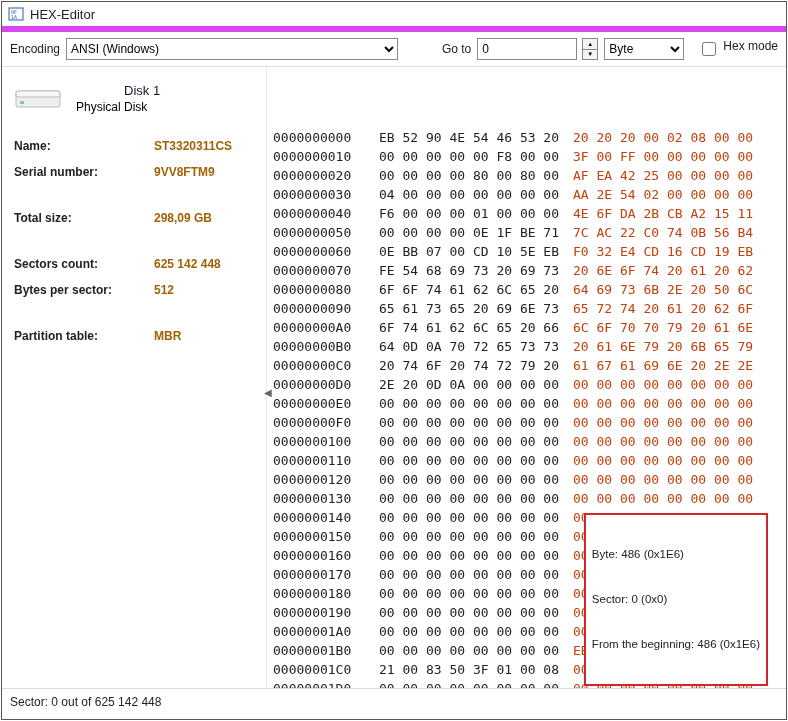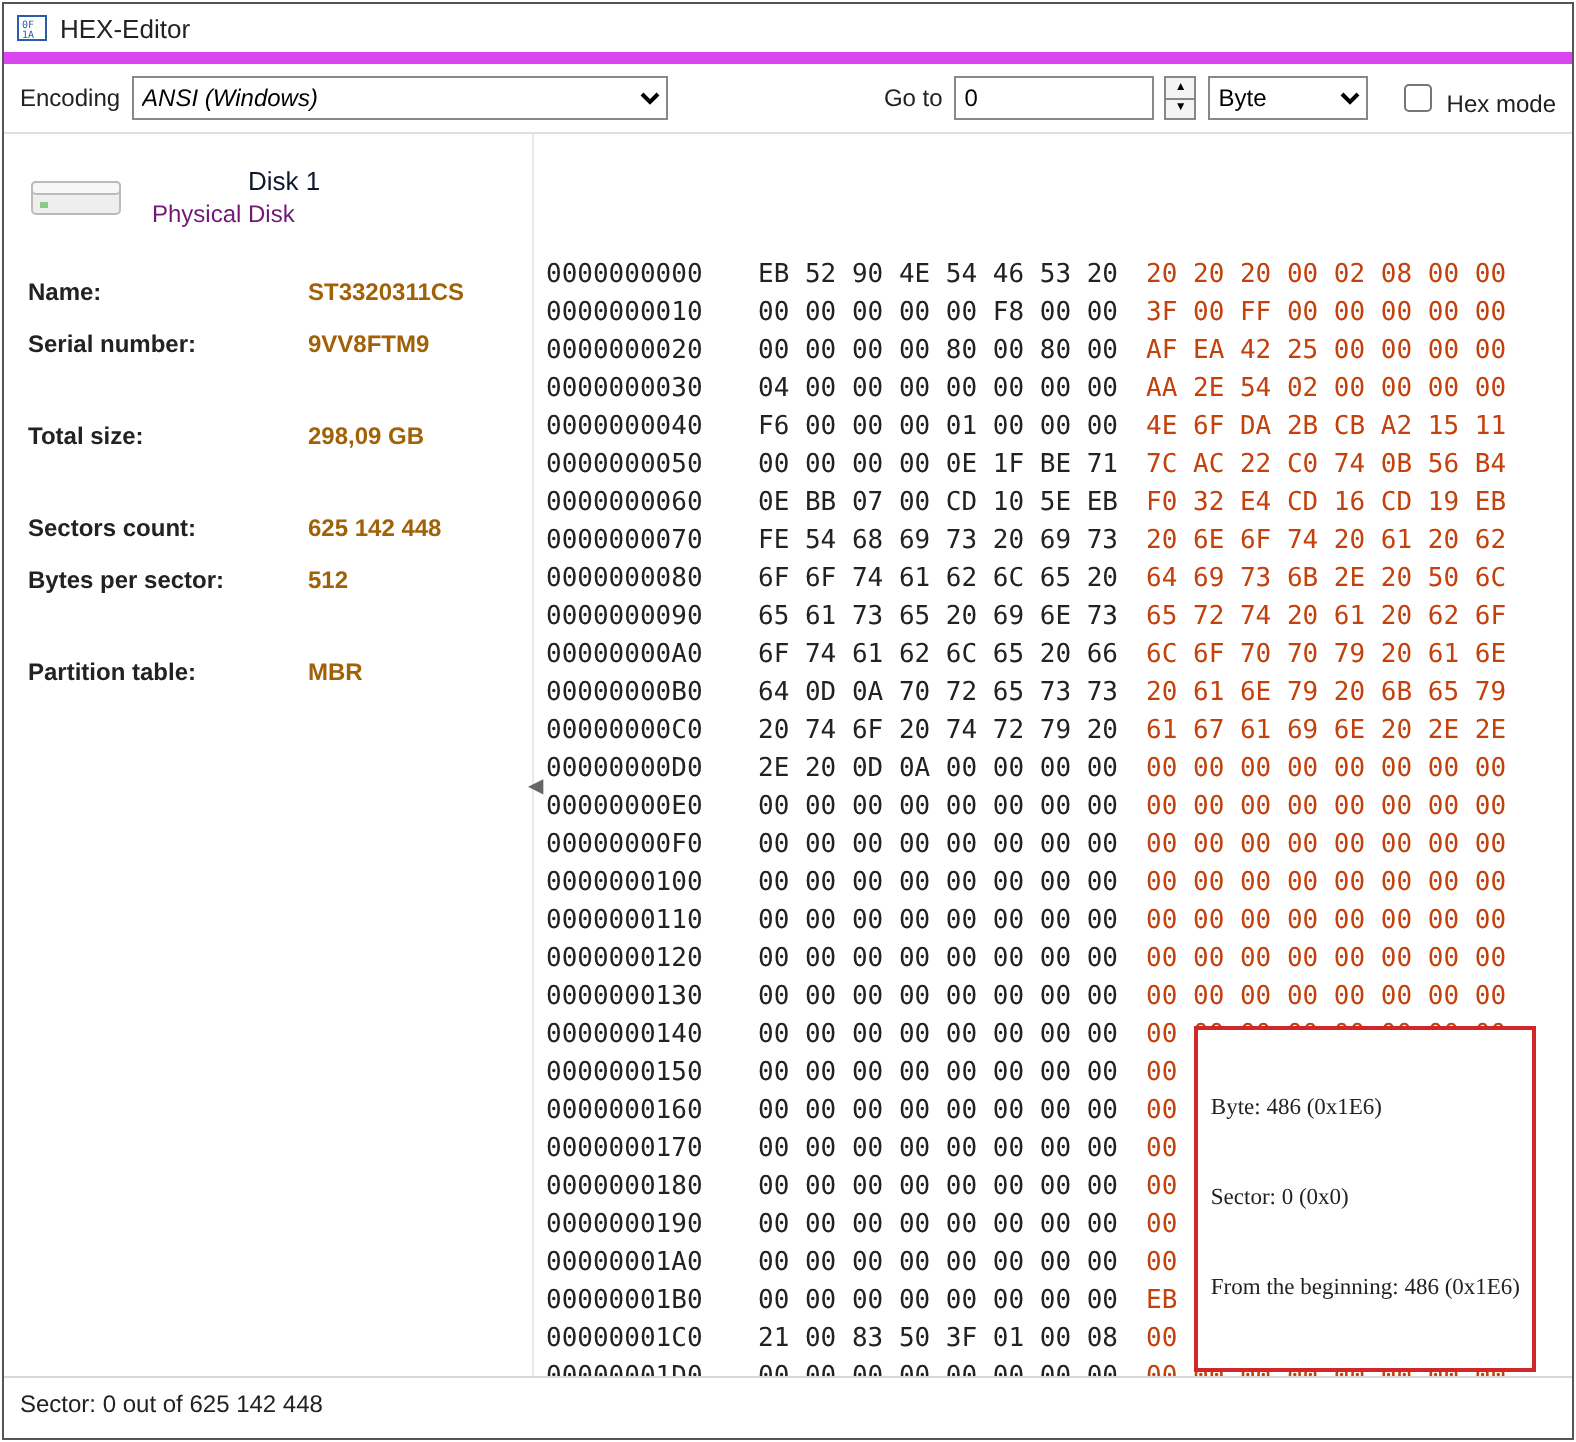--- a/index.html
+++ b/index.html
@@ -37,26 +37,25 @@
   .toolbar {
     display: flex;
     align-items: center;
     padding: 6px 8px;
     gap: 6px;
     border-bottom: 1px solid #e0e0e0;
   }
   .spacer { flex: 1; }
   label.toolbar-label { font-size: 12px; }
   select.enc {
-    width: 268px;
-    height: 22px;
-    font-size: 12px;
-    border: 1px solid #888;
-    background: #fff;
-    font-style: italic;
+    width: 332px;
+    height: 22px;
+    font-size: 12px;
+    border: 1px solid #888;
+    background: #fff;
   }
   input.goto {
     width: 100px;
     height: 22px;
     font-size: 12px;
     border: 1px solid #888;
     padding: 0 4px;
   }
   .spinner {
     display: inline-flex;
@@ -78,21 +77,21 @@
   .spinner button:first-child { border-bottom: 1px solid #888; }
   select.unit {
     width: 80px;
     height: 22px;
     font-size: 12px;
     border: 1px solid #888;
     background: #fff;
   }
   .hexmode {
     display: inline-flex;
-    align-items: flex-end;
+    align-items: flex-start;
     gap: 4px;
     margin-left: 8px;
   }
   .hexmode input { width: 14px; height: 14px; }
   .body {
     flex: 1;
     display: flex;
     overflow: hidden;
     position: relative;
   }
@@ -107,21 +106,21 @@
   }
   .disk-head {
     display: flex;
     gap: 14px;
     padding: 6px 4px 18px 4px;
     align-items: center;
   }
   .disk-svg { width: 48px; height: 28px; }
   .disk-head .dtxt { display:flex; flex-direction:column; gap:2px; }
   .disk-head .dtitle { font-size: 13px; color: #0f172a; margin-left: 48px; }
-  .disk-head .dsub { font-size: 12px; color: #701a75; }
+  .disk-head .dsub { font-size: 12px; color: #000000; }
   .kv { display: flex; padding: 5px 4px; font-weight: bold; }
   .kv .k { width: 140px; color: #222; }
   .kv .v { flex: 1; color: #a16207; }
   .gap { height: 18px; }
   .hexpane {
     flex: 1;
     overflow: auto;
     padding: 4px 6px;
     font-family: Consolas, "Lucida Console", monospace;
     font-size: 13px;
@@ -147,21 +146,21 @@
     color: #666;
     cursor: pointer;
   }
   .tooltip {
     position: absolute;
     right: 18px;
     bottom: 2px;
     background: #fff;
     border: 2px solid #d02828;
     padding: 2px 6px;
-    font-family: Liberation Serif, serif;
+    font-family: Liberation Sans, sans-serif;
     font-size: 11.5px;
     line-height: 15px;
     color: #222;
     z-index: 10;
   }
 </style>
 </head>
 <body>
 
 <div class="window">

